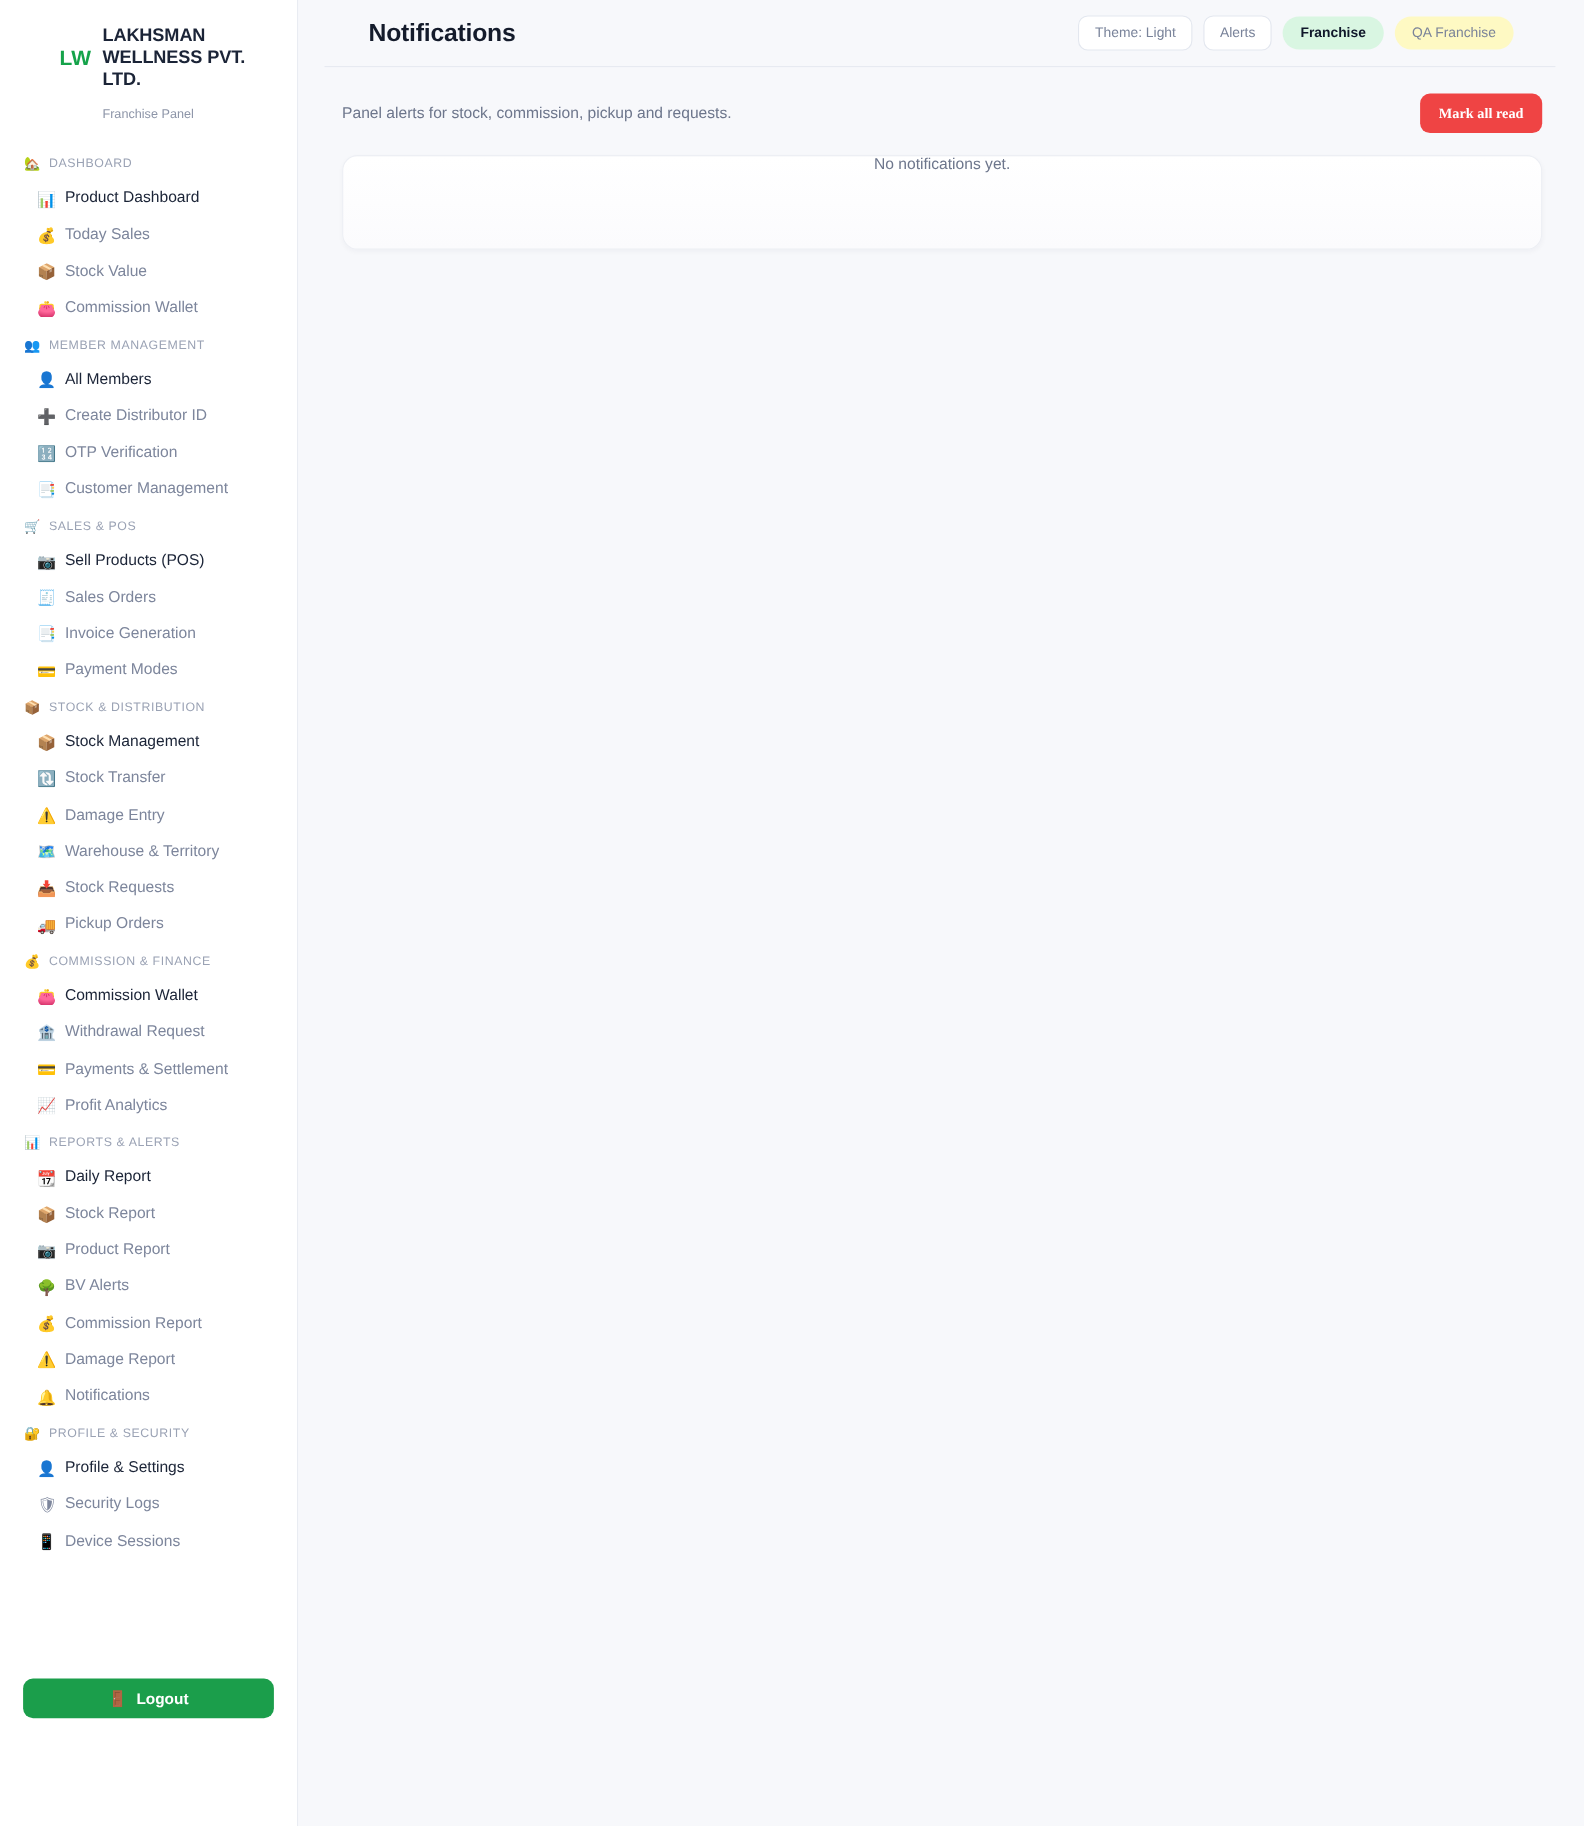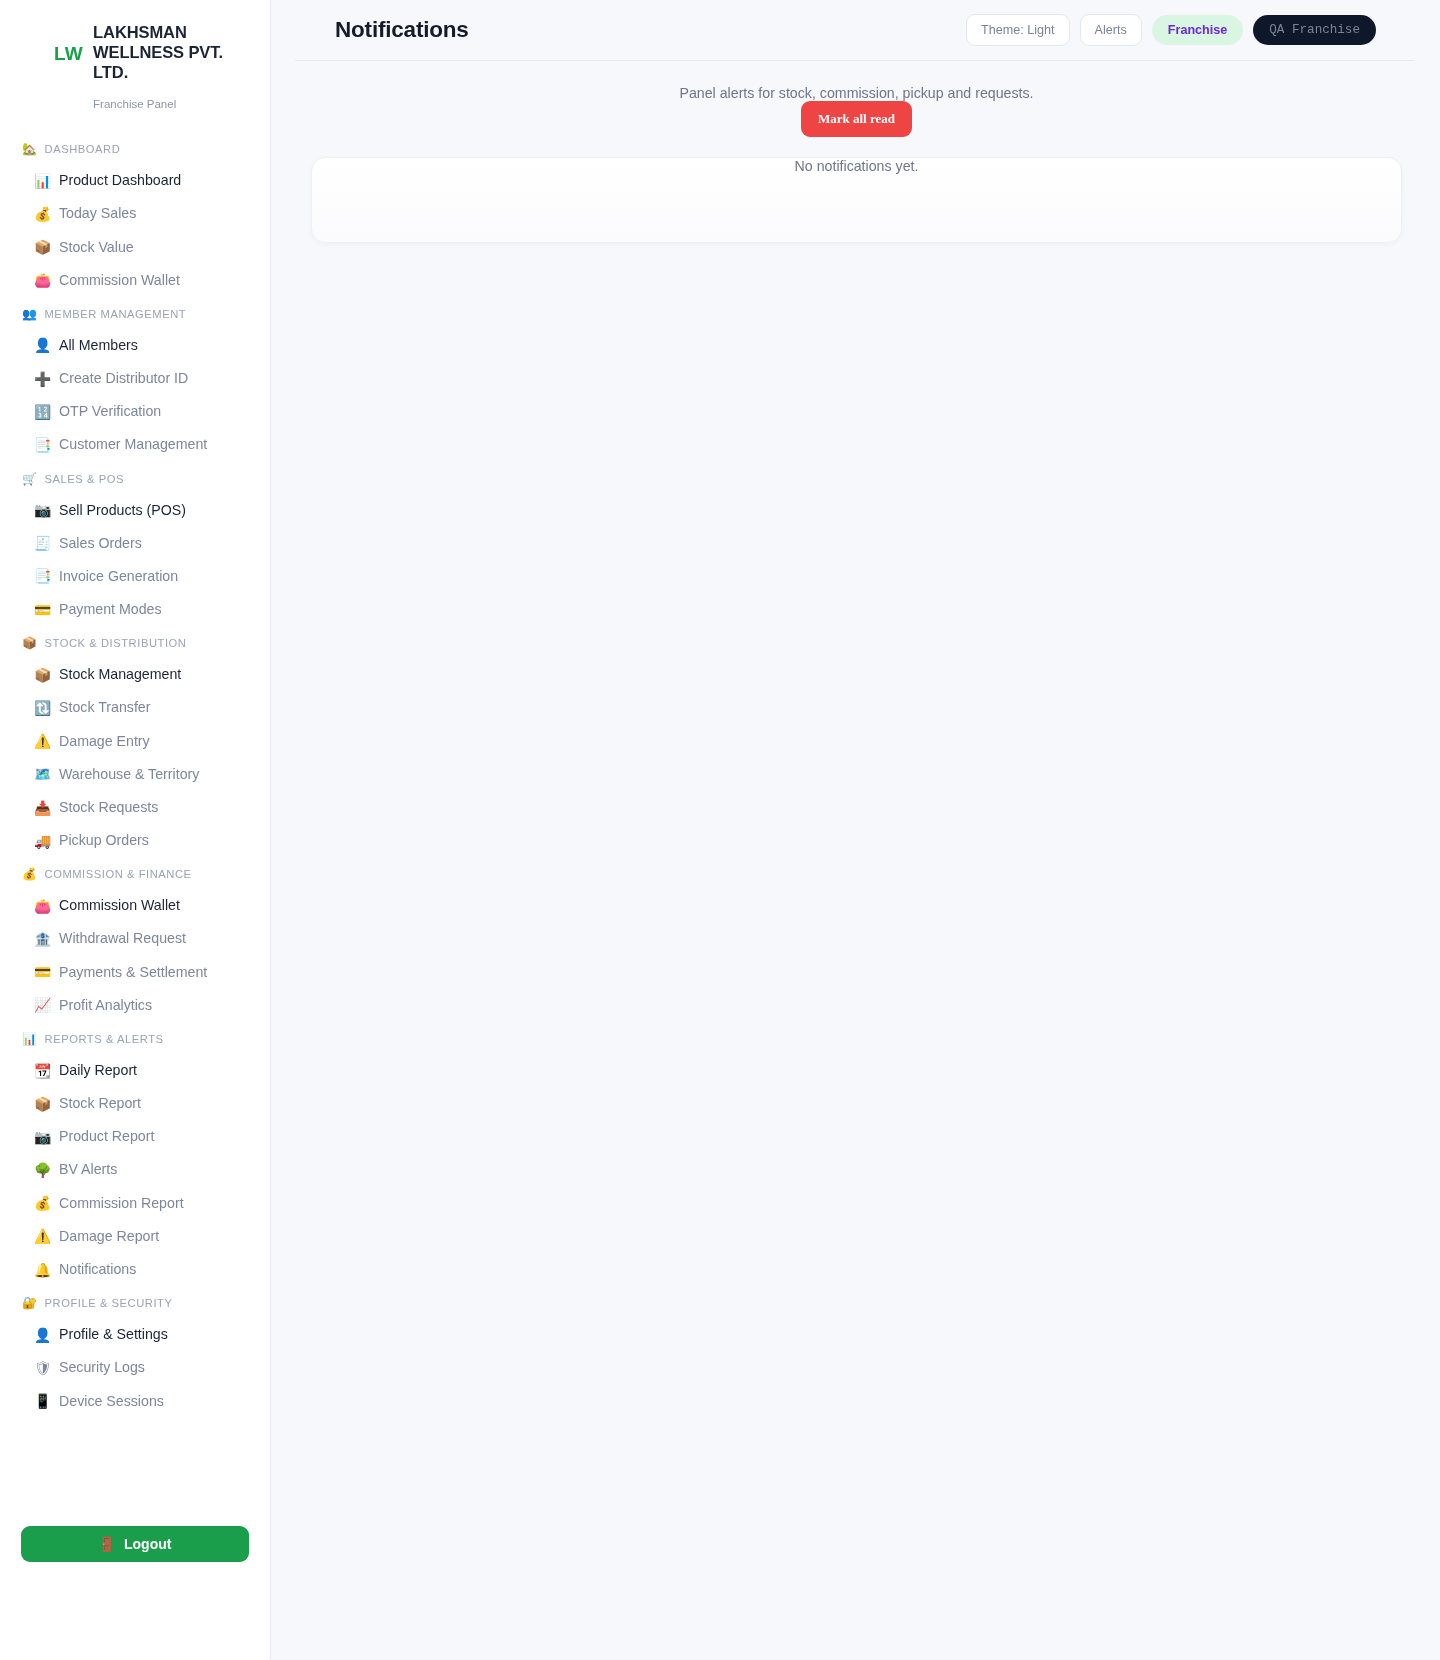--- a/index.html
+++ b/index.html
@@ -144,31 +144,30 @@
     cursor: pointer;
     white-space: nowrap;
     font-family: "Liberation Sans", sans-serif;
   }
   .chip.pill {
     border-radius: 999px;
     border: none;
     font-weight: 700;
     padding: 8px 16px;
   }
-  .chip.pill-green { background: #d9f6e2; color: #6d28d9; }
-  .chip.pill-grey { background: #0f172a; color: #7b8499; font-weight: 400; font-family: Liberation Mono, monospace; }
+  .chip.pill-green { background: #d9f6e2; color: #0f172a; }
+  .chip.pill-grey { background: #fef9c3; color: #7b8499; font-weight: 400; }
 
   .content { padding: 0 26px 0 40px; }
 
   .subbar {
     display: flex;
     align-items: center;
     justify-content: space-between;
     padding: 24px 12px 0 0;
-    flex-direction: column;
   }
   .subtitle { font-size: 14.2px; color: #6d7governed; }
   .subtitle { color: #6d768c; }
   .mark-btn {
     background: #ef4444;
     color: #ffffff;
     font-size: 13px;
     font-weight: 700;
     border: none;
     border-radius: 9px;

